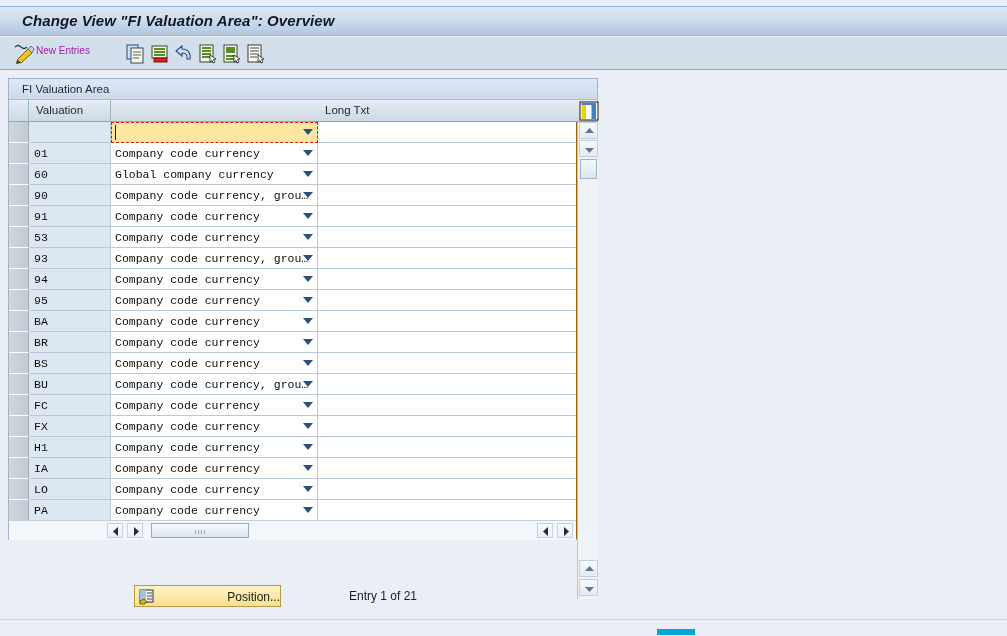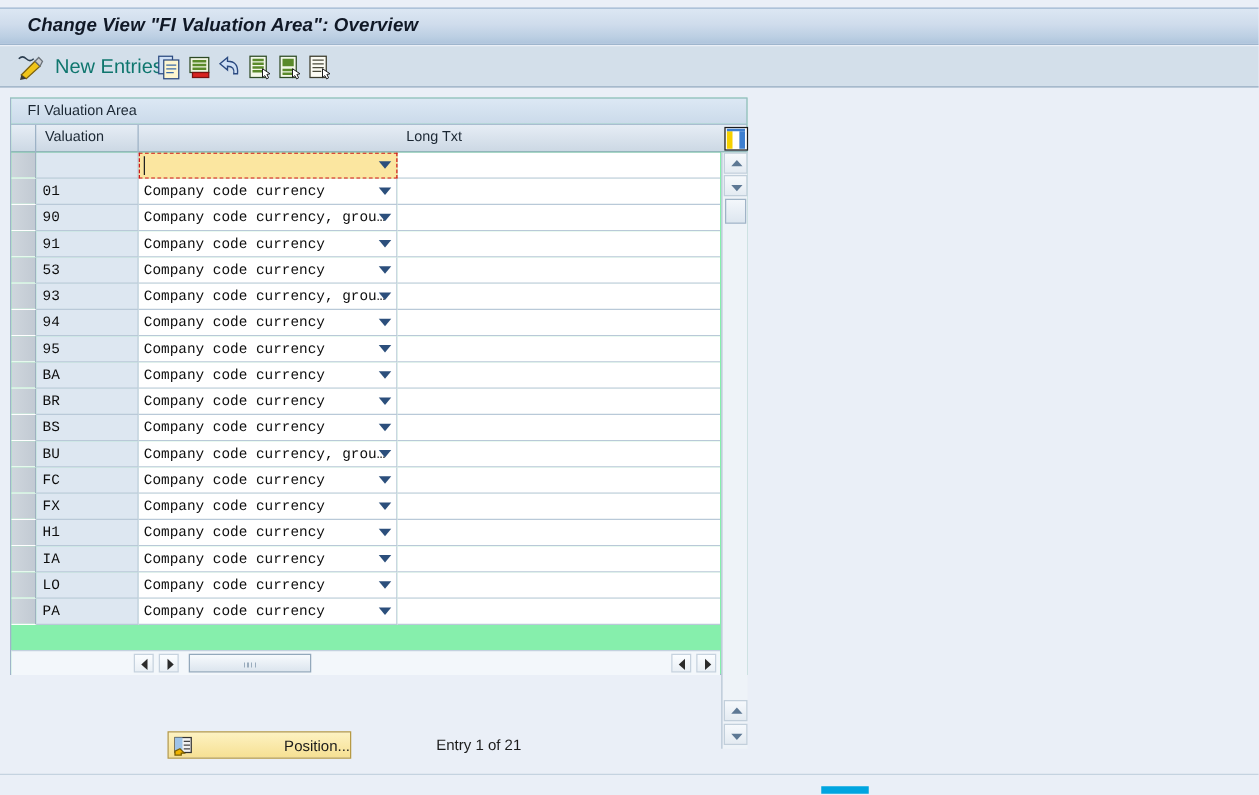--- a/index.html
+++ b/index.html
@@ -23,33 +23,33 @@
     letter-spacing:.1px;white-space:nowrap;
   }
   
   .toolbar{
     position:absolute;left:0;top:37px;width:1007px;height:33px;
     background:#d3dfea;border-bottom:1px solid #98adc2;
     box-sizing:border-box;
   }
   .tb-pencil{position:absolute;left:14px;top:7px;width:22px;height:20px;}
   .tb-newentries{
-    position:absolute;left:44px;top:8px;font-size:16px;color:#0f766e;white-space:nowrap;
+    position:absolute;left:36px;top:8px;font-size:10px;color:#a21caf;white-space:nowrap;
   }
   .tb-icon{position:absolute;top:7px;width:20px;height:20px;}
   .watermark{
     position:absolute;left:272px;top:38px;
     font-family:"Liberation Serif", serif;
     font-size:24px;font-weight:bold;color:#f3cfa4;
     white-space:nowrap;letter-spacing:.2px;
   }
   
   .panel{
     position:absolute;left:8px;top:78px;width:590px;height:462px;
-    border:1px solid #9fb4c9;background:#86efac;box-sizing:border-box;
+    border:1px solid #9fb4c9;background:#a16207;box-sizing:border-box;
   }
   .panel-hdr{
     position:absolute;left:0;top:0;width:100%;height:21px;
     background:linear-gradient(to bottom,#dce8f4,#cbdaea);
     border-bottom:1px solid #a9bdd0;box-sizing:border-box;
   }
   .panel-hdr span{position:absolute;left:13px;top:4px;font-size:11.5px;color:#1b2733;}
   
   .colhdr{
     position:absolute;left:0;top:21px;width:100%;height:22px;
@@ -247,20 +247,33 @@
           <span class="mono">Company code currency</span>
           <div class="arrow"></div>
         </div>
         <div class="cell c-long">
           <span class="mono"></span>
         </div>
       </div>
       <div class="row">
         <div class="cell c-sel"></div>
         <div class="cell c-val">
+          <span class="mono">60</span>
+        </div>
+        <div class="cell c-crcy">
+          <span class="mono">Global company currency</span>
+          <div class="arrow"></div>
+        </div>
+        <div class="cell c-long">
+          <span class="mono"></span>
+        </div>
+      </div>
+      <div class="row">
+        <div class="cell c-sel"></div>
+        <div class="cell c-val">
           <span class="mono">90</span>
         </div>
         <div class="cell c-crcy">
           <span class="mono">Company code currency, grou…</span>
           <div class="arrow"></div>
         </div>
         <div class="cell c-long">
           <span class="mono"></span>
         </div>
       </div>

